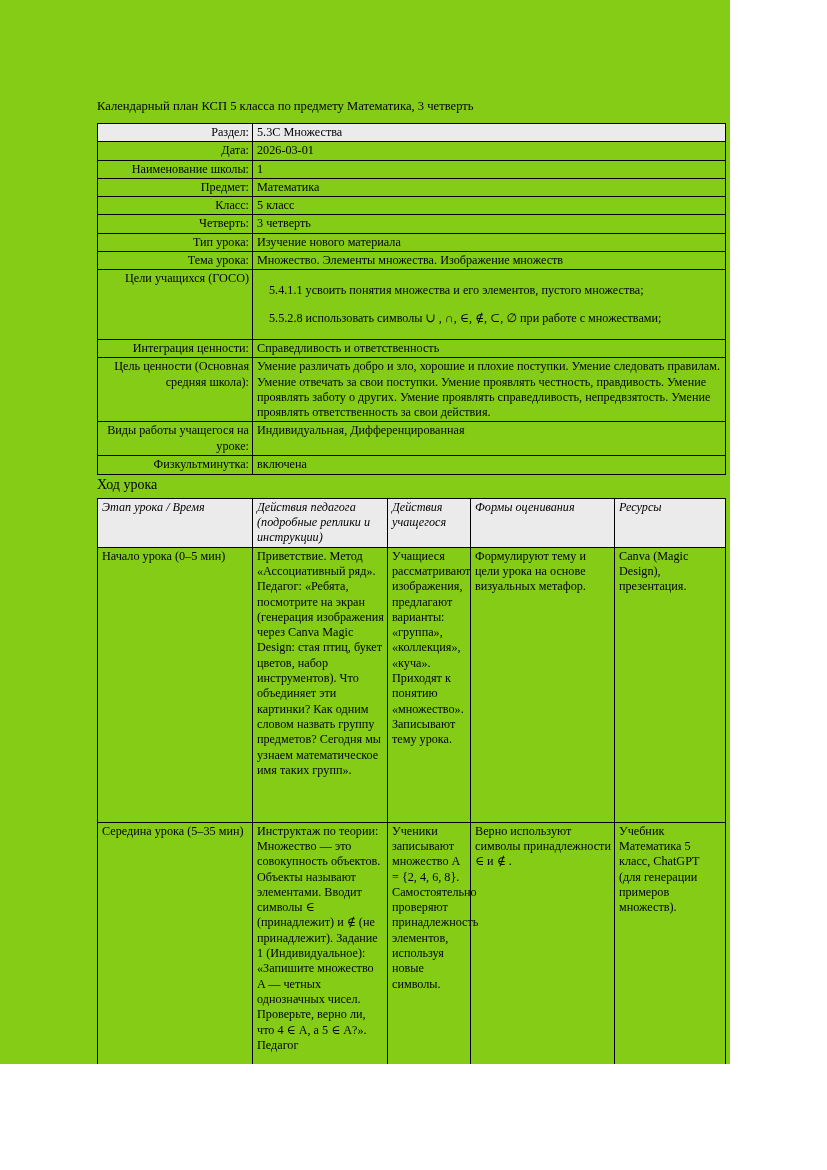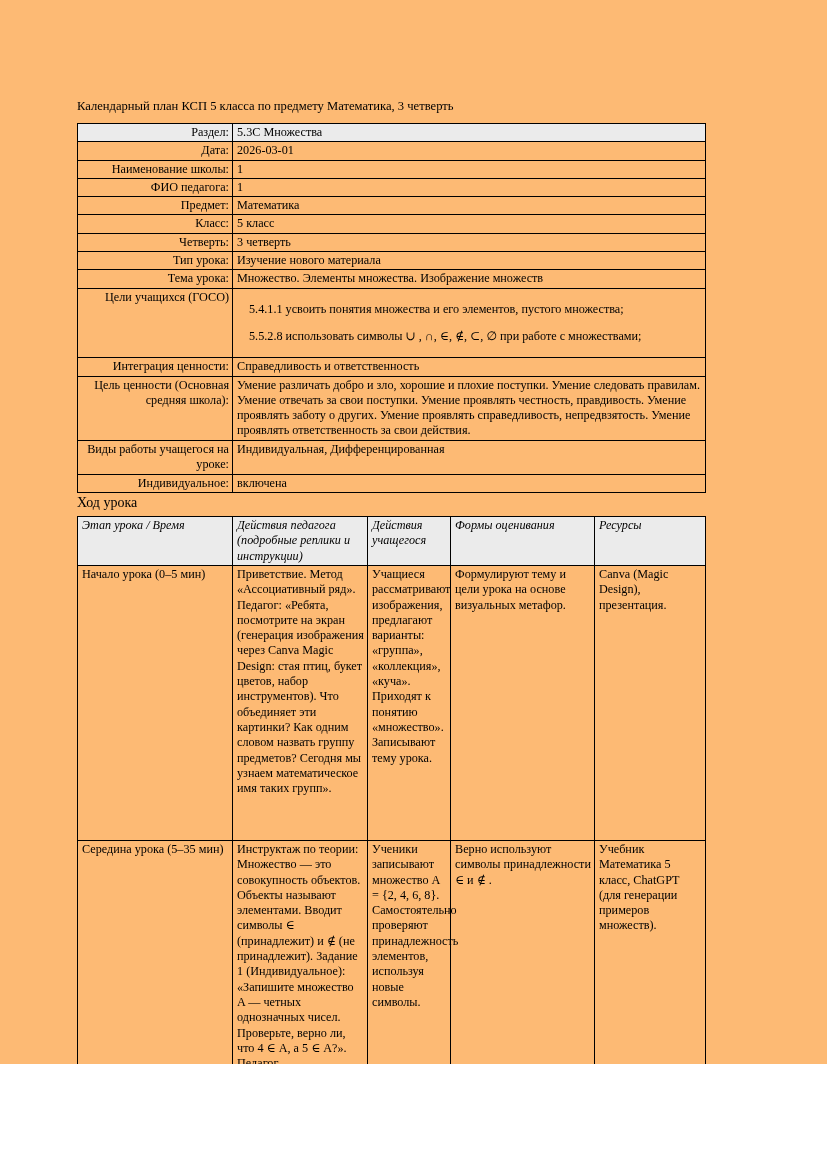--- a/index.html
+++ b/index.html
@@ -9,25 +9,25 @@
   }
   body {
     width: 827px;
     height: 1170px;
     font-family: "Liberation Serif", "DejaVu Serif", serif;
     color: #000000;
     overflow: hidden;
   }
   .page {
     position: relative;
-    width: 827px;
+    width: 730px;
     height: 1170px;
-    background: #fdba74;
+    background: #84cc16;
     box-sizing: border-box;
-    padding: 98px 99px 0 77px;
+    padding: 98px 99px 0 97px;
   }
   .doc-title {
     font-size: 12.6px;
     line-height: 16px;
     margin: 0 0 9px 0;
     white-space: nowrap;
   }
   .section-label {
     font-size: 14px;
     line-height: 16px;
@@ -92,24 +92,20 @@
       </tr>
       <tr>
         <td class="label">Дата:</td>
         <td>2026-03-01</td>
       </tr>
       <tr>
         <td class="label">Наименование школы:</td>
         <td>1</td>
       </tr>
       <tr>
-        <td class="label">ФИО педагога:</td>
-        <td>1</td>
-      </tr>
-      <tr>
         <td class="label">Предмет:</td>
         <td>Математика</td>
       </tr>
       <tr>
         <td class="label">Класс:</td>
         <td>5 класс</td>
       </tr>
       <tr>
         <td class="label">Четверть:</td>
         <td>3 четверть</td>
@@ -135,21 +131,21 @@
       </tr>
       <tr>
         <td class="label">Цель ценности (Основная средняя школа):</td>
         <td>Умение различать добро и зло, хорошие и плохие поступки. Умение следовать правилам. Умение отвечать за свои поступки. Умение проявлять честность, правдивость. Умение проявлять заботу о других. Умение проявлять справедливость, непредвзятость. Умение проявлять ответственность за свои действия.</td>
       </tr>
       <tr class="row-tall-work">
         <td class="label">Виды работы учащегося на уроке:</td>
         <td>Индивидуальная, Дифференцированная</td>
       </tr>
       <tr>
-        <td class="label">Индивидуальное:</td>
+        <td class="label">Физкультминутка:</td>
         <td>включена</td>
       </tr>
     </tbody>
   </table>
 
   <div class="section-label">Ход урока</div>
 
   <table class="flow-table">
     <colgroup>
         <col class="f1">

